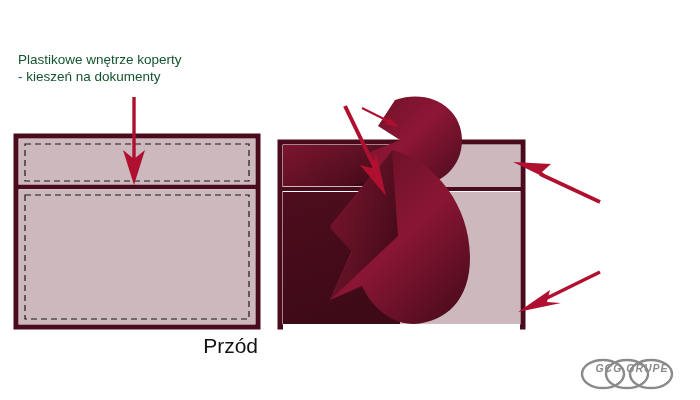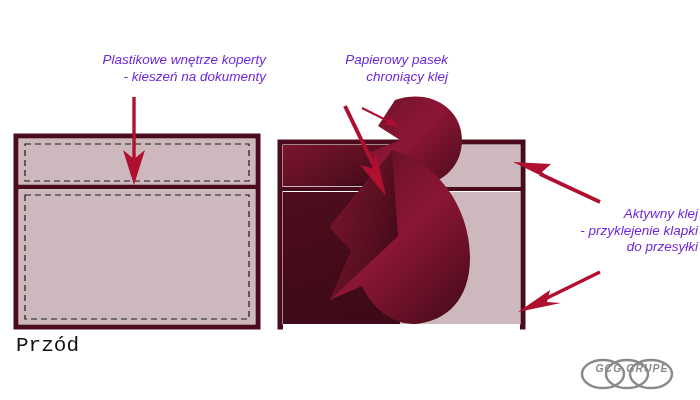--- a/index.html
+++ b/index.html
@@ -14,49 +14,48 @@
     overflow: hidden;
     position: relative;
   }
   #stage {
     position: relative;
     width: 700px;
     height: 400px;
   }
   .label {
     position: absolute;
-    color: #6d28d9;
+    color: #14532d;
     font-size: 13.5px;
     line-height: 16.5px;
-    text-align: right;
+    text-align: left;
     white-space: pre-line;
     font-family: "Liberation Sans", sans-serif;
-    font-style: italic;
   }
   #label-front-pocket {
     left: 18px;
     top: 52px;
     width: 248px;
   }
   #label-paper-strip {
     left: 268px;
     top: 52px;
     width: 180px;
   }
   #label-active-glue {
     left: 538px;
     top: 206px;
     width: 160px;
   }
   .caption {
     position: absolute;
     color: #111111;
     font-size: 21px;
-    text-align: left;
-    font-family: Liberation Mono, monospace;
+    text-align: right;
+    font-family: Liberation Sans, sans-serif;
   }
   #caption-front {
     left: 16px;
     top: 334px;
     width: 242px;
   }
   #caption-back {
     left: 280px;
     top: 334px;
     width: 244px;
@@ -155,26 +154,21 @@
 
     <g>
       <line x1="600" y1="272" x2="545" y2="299" stroke="#b01030" stroke-width="3.6"></line>
       <path d="M518 312 L550 290 L547 302 L561 303 Z" fill="#b01030"></path>
     </g>
   </svg>
 
   <div class="label" id="label-front-pocket">Plastikowe wnętrze koperty
 - kieszeń na dokumenty</div>
 
-  <div class="label" id="label-paper-strip">Papierowy pasek
-chroniący klej</div>
 
-  <div class="label" id="label-active-glue">Aktywny klej
-- przyklejenie klapki
-do przesyłki</div>
 
   <div class="caption" id="caption-front">Przód</div>
 
 
   <svg id="logo" viewBox="0 0 115 44">
     <g fill="none" stroke="#8a8a8a" stroke-width="2.4">
       <ellipse cx="28" cy="26" rx="21" ry="14"></ellipse>
       <ellipse cx="52" cy="26" rx="21" ry="14"></ellipse>
       <ellipse cx="76" cy="26" rx="21" ry="14"></ellipse>
     </g>

